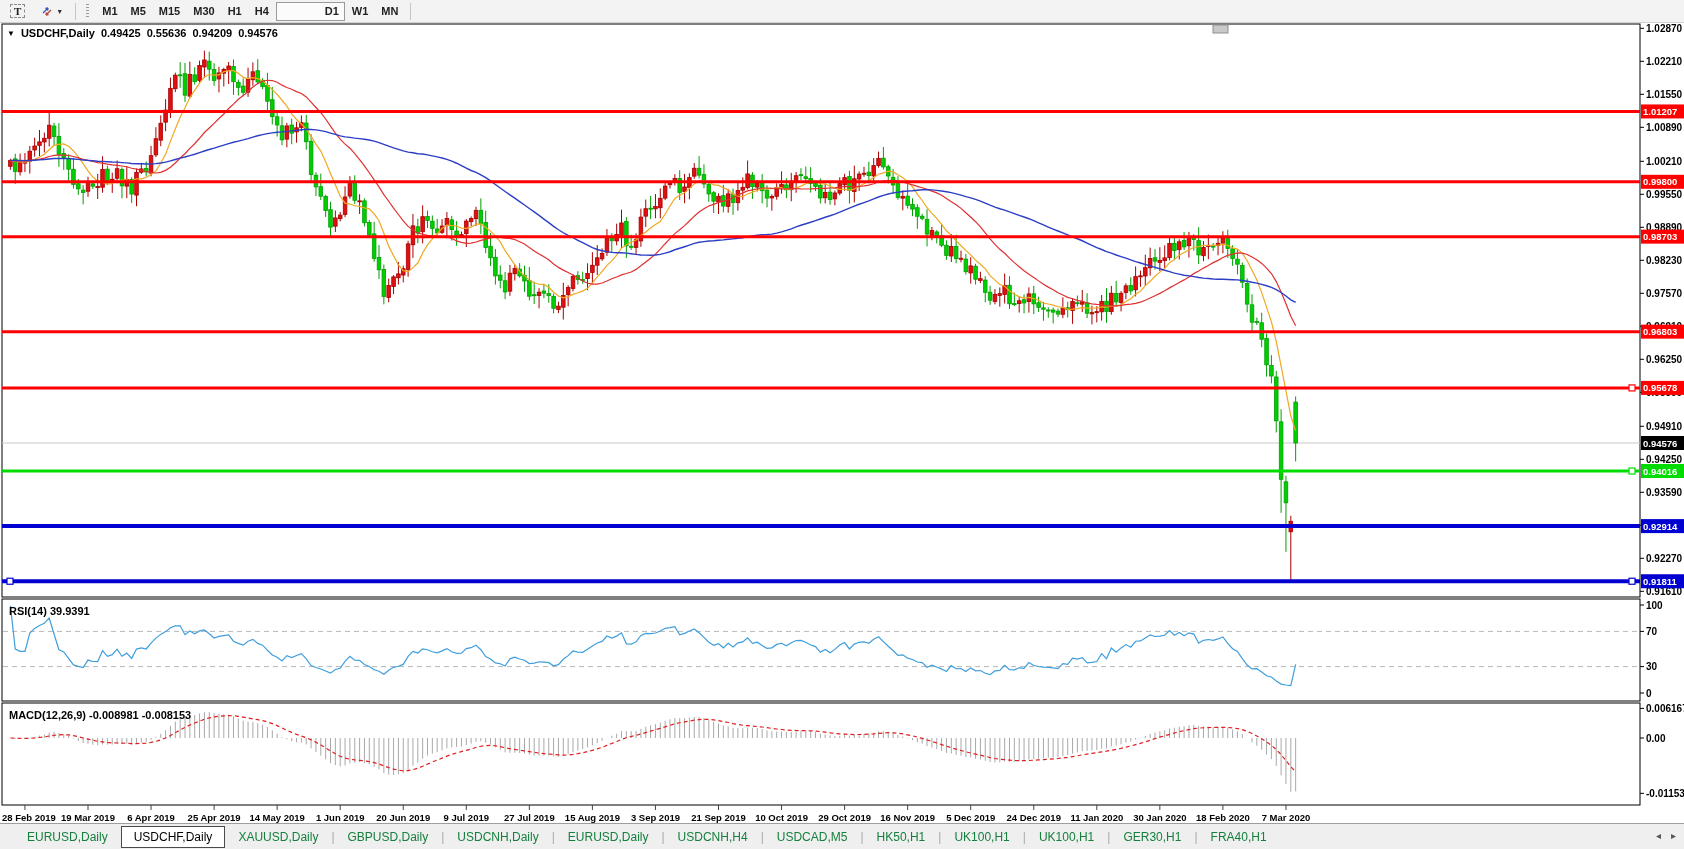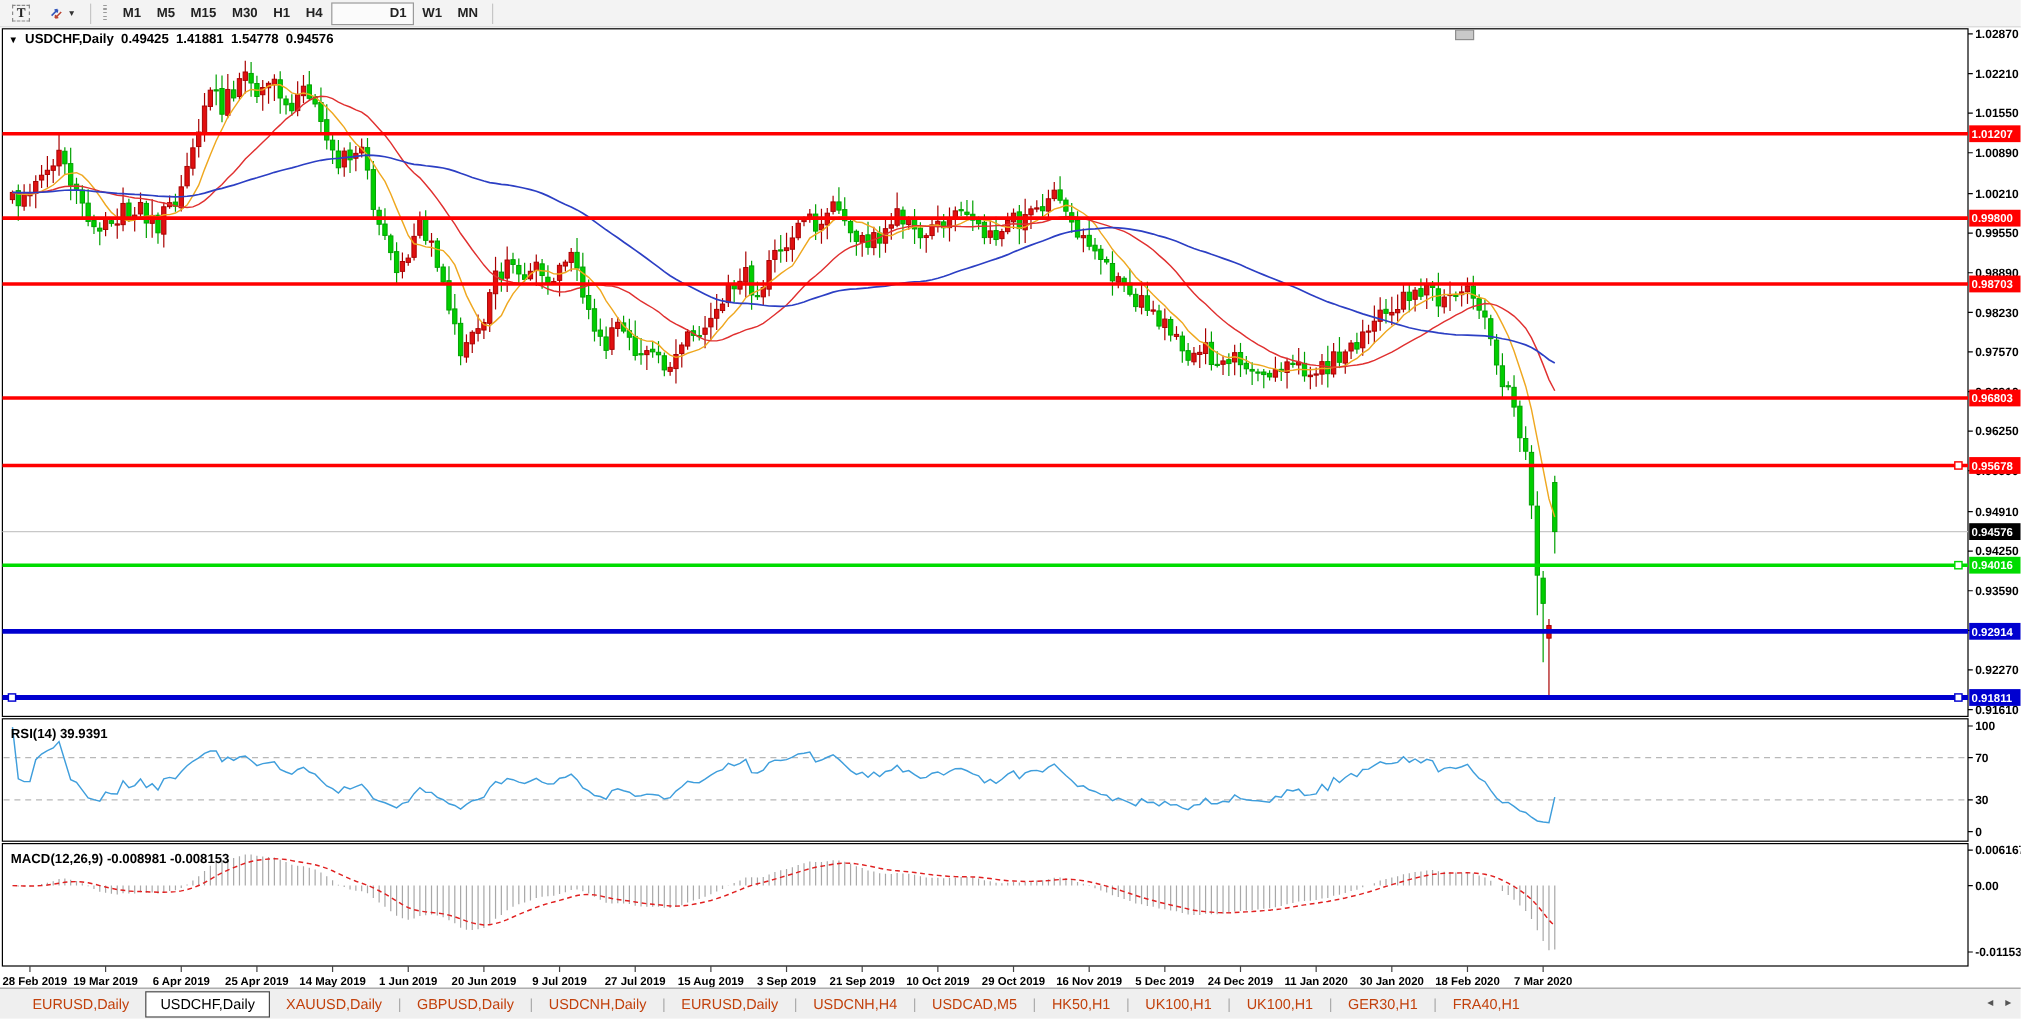--- a/index.html
+++ b/index.html
@@ -22,21 +22,21 @@
   .chart-title{position:absolute;left:7px;top:4px;font:700 11px "Liberation Sans","DejaVu Sans",sans-serif;
     color:#000;display:flex;gap:6px;align-items:center;z-index:5;}
   .chart-title .tri{font-size:8px;}
   text{font-family:"Liberation Sans","DejaVu Sans",sans-serif;}
   .axis-label{font-size:10px;font-weight:700;fill:#000;}
   .badge-label{font-size:9.5px;font-weight:700;fill:#fff;}
   .date-label{font-size:9.5px;font-weight:700;fill:#000;}
   .ind-label{font-size:11px;font-weight:700;fill:#000;}
   .tabbar{height:26px;background:#efefef;border-top:1px solid #9e9e9e;display:flex;
     align-items:center;padding-left:14px;box-sizing:border-box;position:relative;}
-  .tab{font:12px "Liberation Sans","DejaVu Sans",sans-serif;color:#c2410c;padding:4px 13px;
+  .tab{font:12px "Liberation Sans","DejaVu Sans",sans-serif;color:#15803d;padding:4px 13px;
     cursor:default;white-space:nowrap;}
   .tab.active{background:#fff;border:1px solid #4a4a4a;color:#000;padding:3px 12px;}
   .tab-sep{color:#aaa;font-size:12px;}
   .tab-arrows{position:absolute;right:8px;top:6px;display:flex;gap:10px;color:#555;font-size:10px;}
 </style>
 </head>
 <body>
 
 <div class="toolbar">
   <button class="tbtn ttool">
@@ -63,22 +63,22 @@
       <button class="tbtn">MN</button>
     </div>
   <span class="vsep"></span>
 </div>
 
 <div class="chart-area">
   <div class="chart-title">
     <span class="tri">▼</span>
     <span>USDCHF,Daily</span>
     <span>0.49425</span>
-    <span>1.41881</span>
-    <span>1.54778</span>
+    <span>0.55636</span>
+    <span>0.94209</span>
     <span>0.94576</span>
   </div>
   <svg id="chart-svg" width="1684" height="800" viewBox="0 0 1684 800">
     <g id="gen">
         <rect x="0" y="0" width="1684" height="800" fill="#ffffff"></rect>
         <rect x="2" y="1" width="1638" height="573" fill="#fff" stroke="#000" stroke-width="1"></rect>
         <rect x="2" y="576" width="1638" height="102" fill="#fff" stroke="#000" stroke-width="1"></rect>
         <rect x="2" y="680" width="1638" height="102" fill="#fff" stroke="#000" stroke-width="1"></rect>
         <defs>
           <clipPath id="clipMain">

